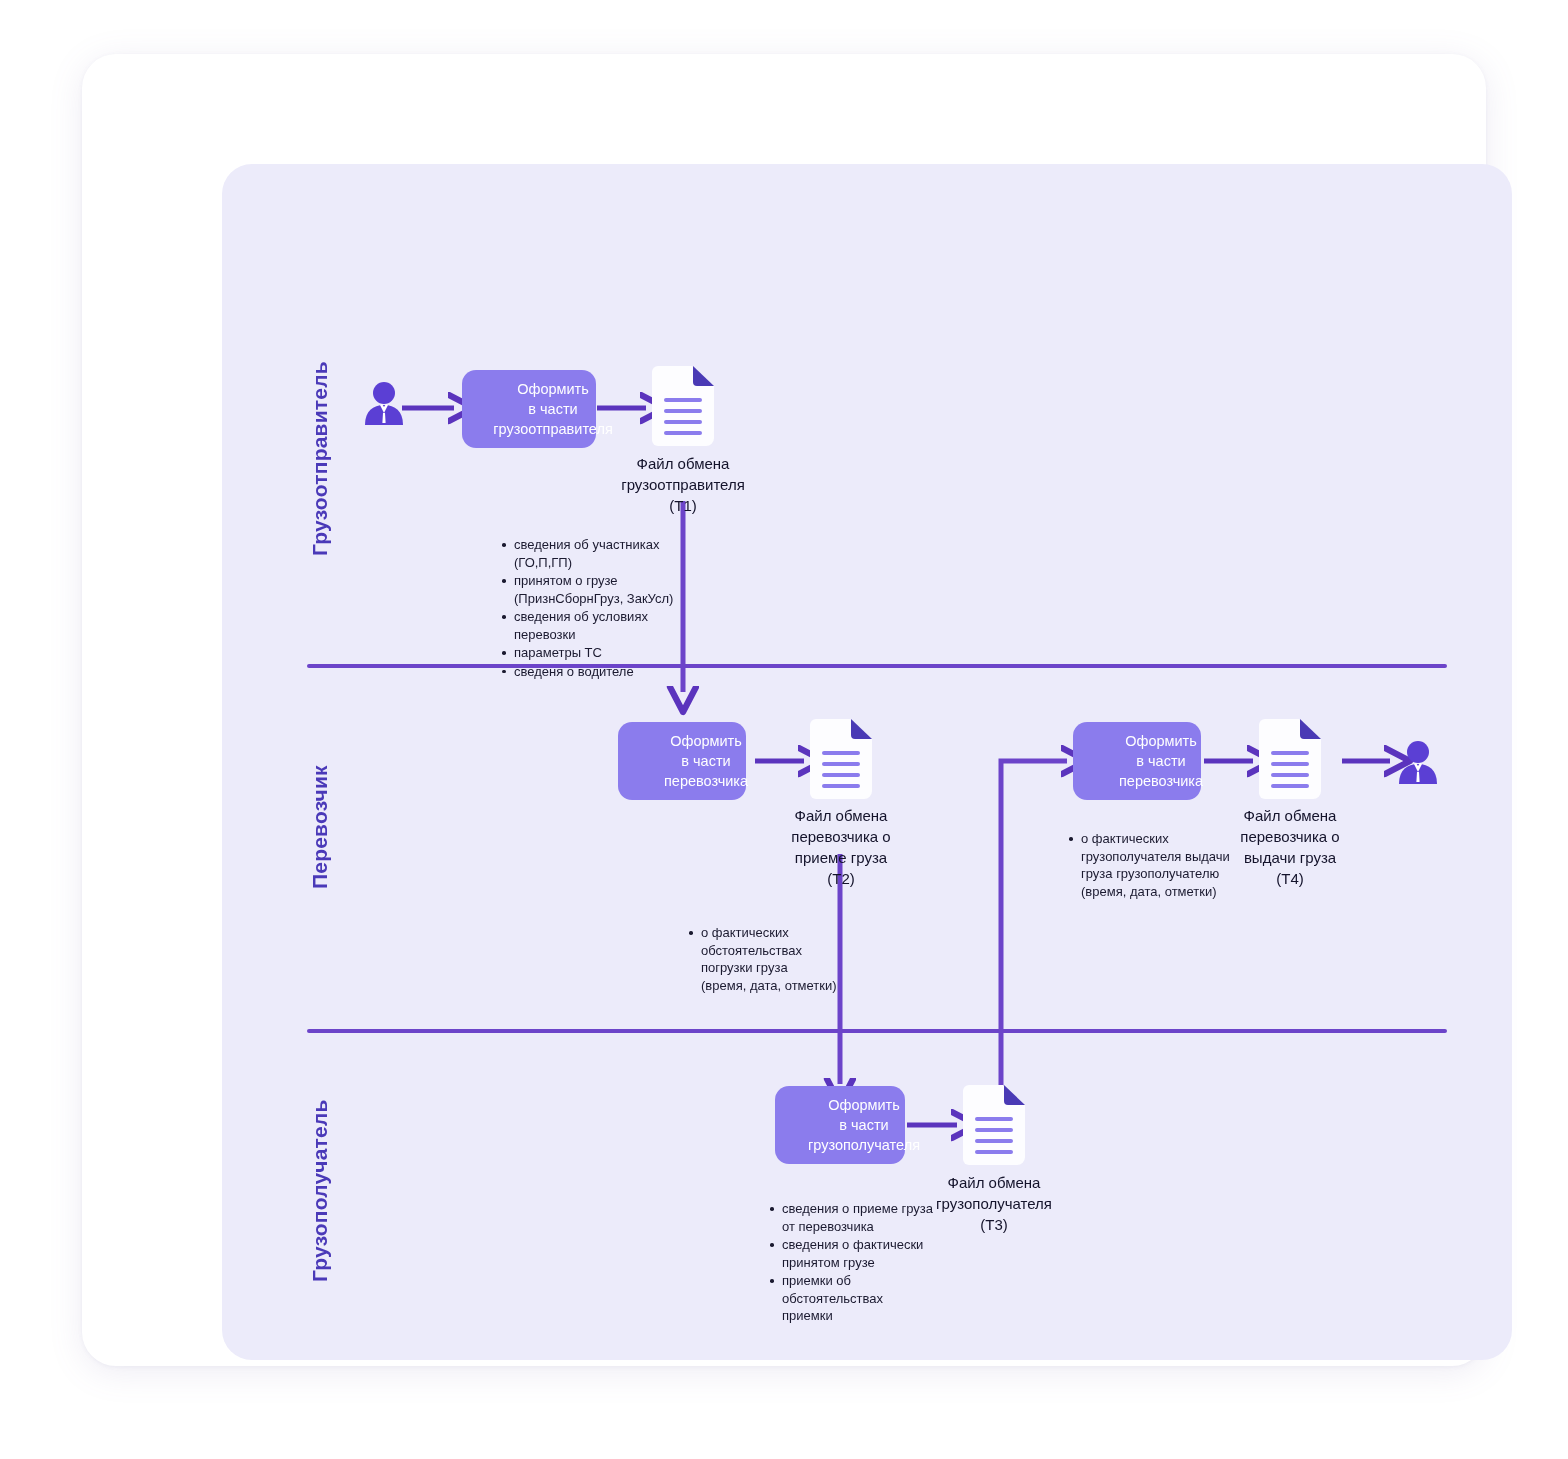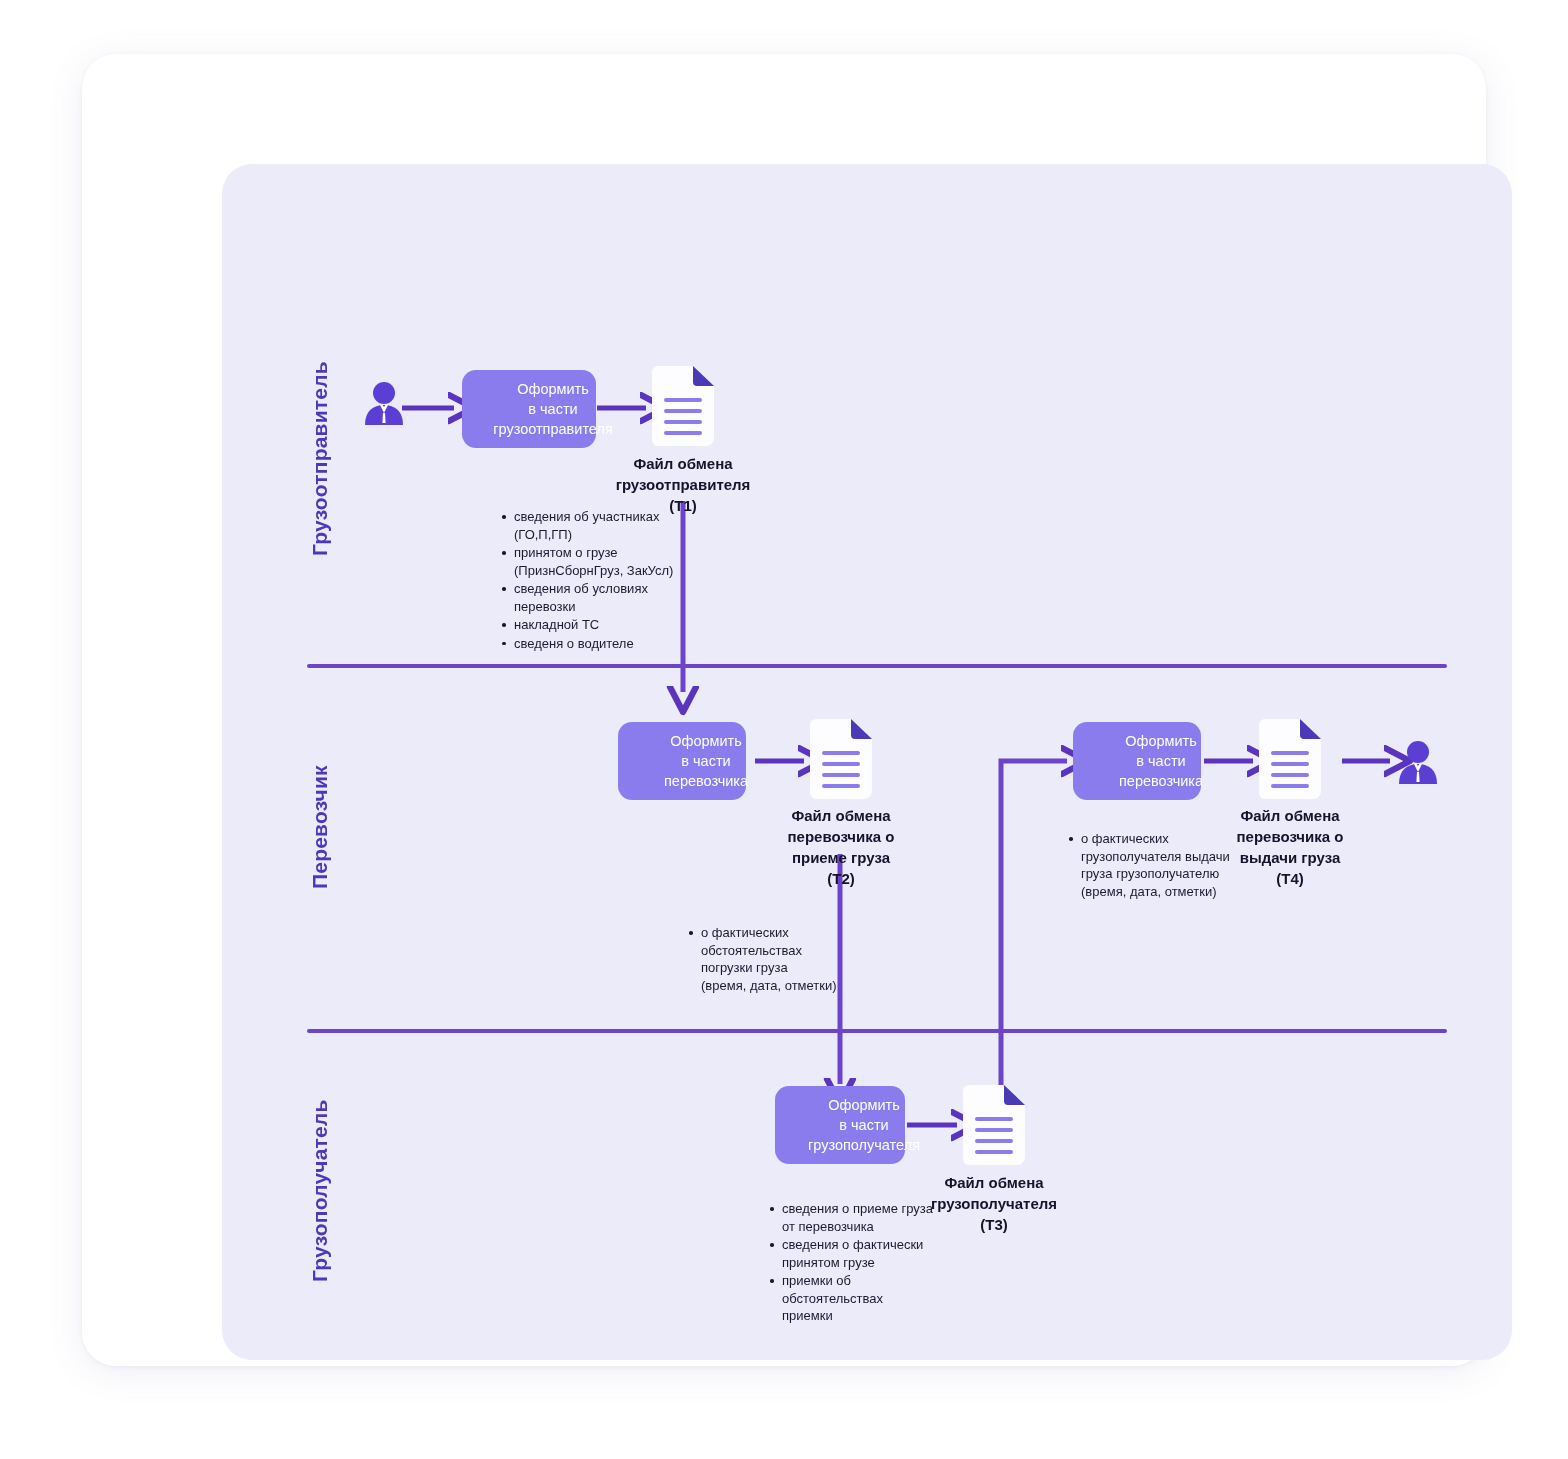--- a/index.html
+++ b/index.html
@@ -94,21 +94,21 @@
   .doc-icon { position: absolute; }
 
   
   .person-icon { position: absolute; }
 
   
   .file-caption {
     position: absolute;
     text-align: center;
     font-size: 15px;
-    font-weight: bold;
+    font-weight: normal;
     line-height: 21px;
     color: #14132b;
   }
   .file-caption span { display: block; }
 
   
   .bullet-list {
     position: absolute;
     font-size: 13px;
     line-height: 17.5px;
@@ -209,35 +209,35 @@
           <rect x="12" y="65" width="38" height="4" rx="2" fill="#8b7ced"></rect>
         </svg>
       </div>
 
       <div class="file-caption" style="left:371px; top:289px; width:180px;">
         <span>Файл обмена</span>
         <span>грузоотправителя</span>
         <span>(T1)</span>
       </div>
 
-      <ul class="bullet-list" style="left:278px; top:344px; width:190px;">
+      <ul class="bullet-list" style="left:278px; top:372px; width:190px;">
         <li>
           <span>сведения об участниках</span>
           <span>(ГО,П,ГП)</span>
         </li>
         <li>
           <span>принятом о грузе</span>
           <span>(ПризнСборнГруз, ЗакУсл)</span>
         </li>
         <li>
           <span>сведения об условиях</span>
           <span>перевозки</span>
         </li>
         <li>
-          <span>накладной ТС</span>
+          <span>параметры ТС</span>
         </li>
         <li>
           <span>сведеня о водителе</span>
         </li>
       </ul>
 
       <div class="proc-box" style="left:396px; top:558px; width:128px; height:78px;">
         <span>Оформить</span>
         <span>в части</span>
         <span>перевозчика</span>

